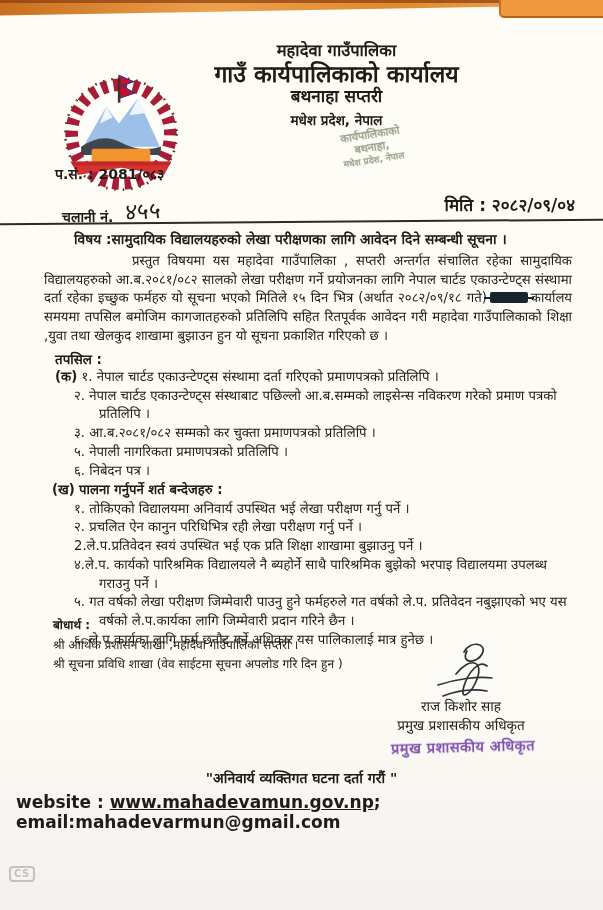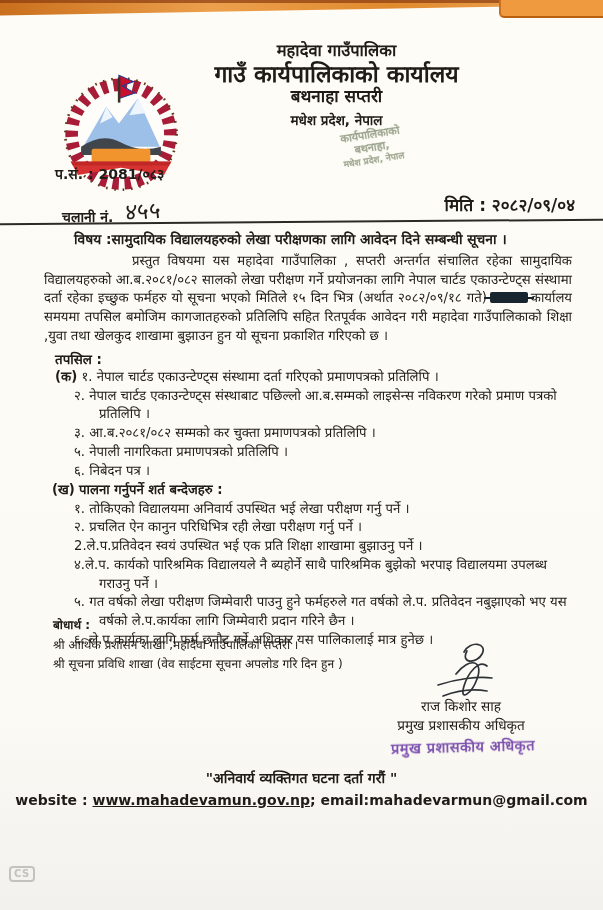--- a/index.html
+++ b/index.html
@@ -85,21 +85,21 @@
   
   .sig-scribble{position:absolute;left:430px;top:638px;width:70px;height:66px;}
   .sig-block{position:absolute;left:382px;top:697px;width:158px;text-align:center;font-size:13.6px;line-height:19px;}
   .stamp-purple{
     position:absolute;left:378px;top:736px;width:170px;text-align:center;
     color:#6b3aa6;font-weight:bold;font-size:14.5px;letter-spacing:.5px;
     transform:rotate(-1.5deg);opacity:.88;filter:blur(.3px);
   }
   
   .quote{position:absolute;left:0;right:0;top:768px;text-align:center;font-size:14px;font-weight:bold;}
-  .website{position:absolute;left:0;right:0;top:792px;text-align:center;font-size:14px;font-weight:bold;}
+  .website{position:absolute;left:16px;right:0;top:792px;font-size:17px;font-weight:bold;}
   .website .url{text-decoration:underline;cursor:pointer;}
   
   .watermark{
     position:absolute;left:9px;top:866px;display:flex;align-items:center;gap:6px;
     color:#c3c2bf;font-size:15px;font-style:italic;letter-spacing:.5px;
   }
   .cs-badge{
     border:2px solid #c3c2bf;border-radius:4px;color:#c3c2bf;
     font-size:10px;font-weight:bold;font-style:normal;padding:1px 3px;line-height:1;
   }

